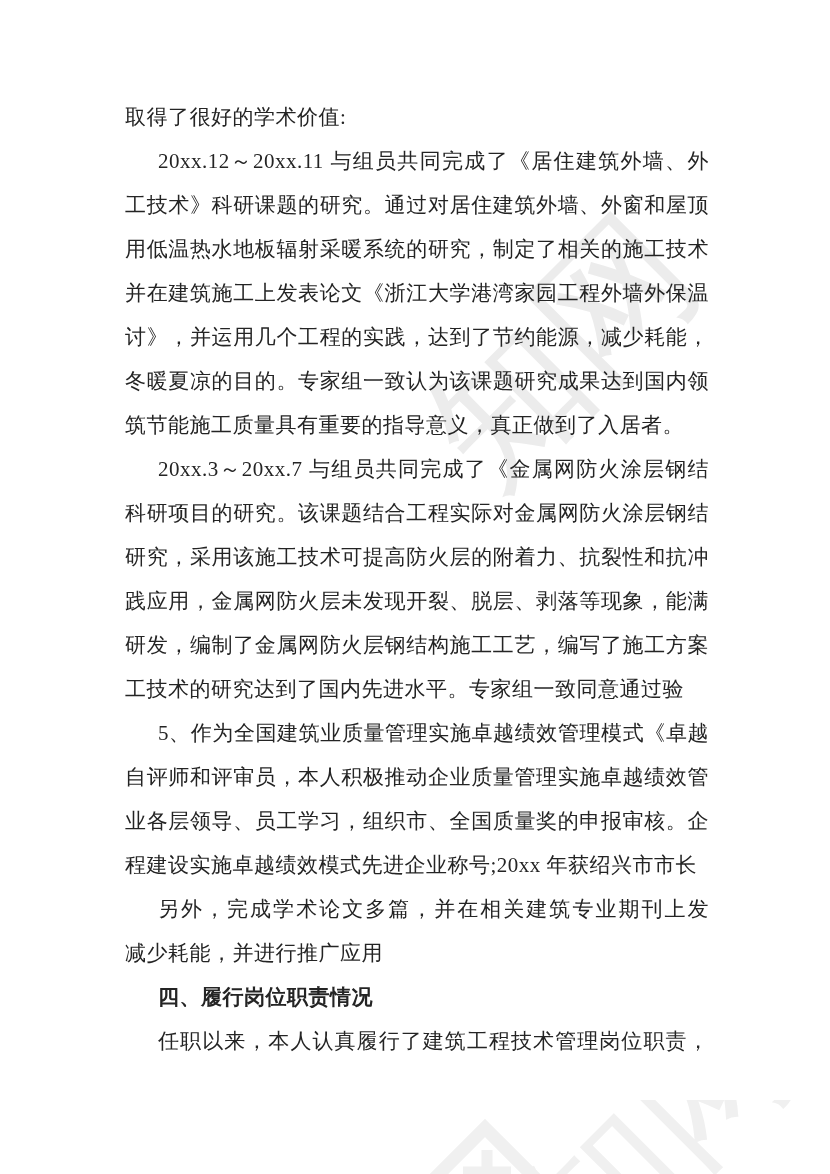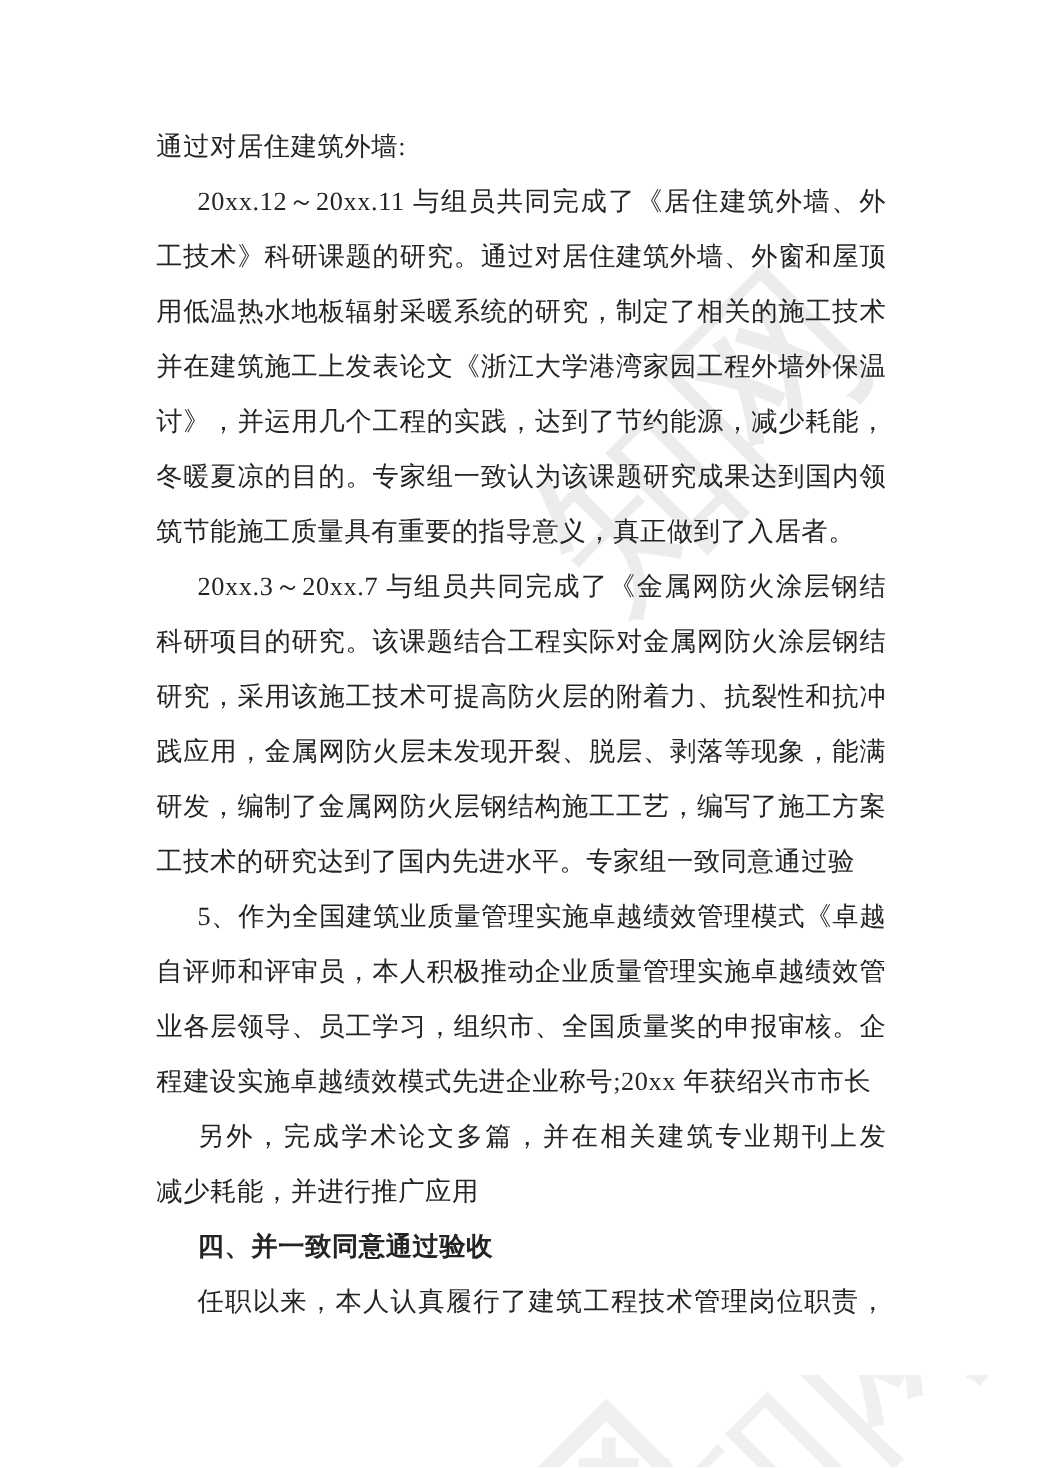--- a/index.html
+++ b/index.html
@@ -67,21 +67,21 @@
   <svg class="watermark wm-lower" width="830" height="74" viewBox="0 1100 830 74" aria-hidden="true">
     <g stroke="#f0f0f0" fill="none">
       <path d="M485 1128 L597 1240 L485 1352 L373 1240 Z" stroke-width="13"></path>
       <path d="M463 1172 L511 1172 M487 1150 L487 1196" stroke-width="11"></path>
       <text id="wm-text-lower" x="690" y="1215" transform="rotate(-45 640 1190)" text-anchor="middle" font-size="150" fill="#f0f0f0" stroke="none" font-family="Liberation Serif, DejaVu Serif, serif">知网</text>
     </g>
   </svg>
 
   <section class="content">
       <div class="paragraph">
-        <div class="line end">通过对居住建筑外墙:</div>
+        <div class="line end">取得了很好的学术价值:</div>
       </div>
       <div class="paragraph">
         <div class="line fill indent">20xx.12～20xx.11 与组员共同完成了《居住建筑外墙、外窗、屋顶保温施</div>
         <div class="line fill">工技术》科研课题的研究。通过对居住建筑外墙、外窗和屋顶保温节能及地坪采</div>
         <div class="line fill">用低温热水地板辐射采暖系统的研究，制定了相关的施工技术方案和施工工法，</div>
         <div class="line fill">并在建筑施工上发表论文《浙江大学港湾家园工程外墙外保温施工相关问题探</div>
         <div class="line fill">讨》，并运用几个工程的实践，达到了节约能源，减少耗能，真正做到了入居者</div>
         <div class="line fill">冬暖夏凉的目的。专家组一致认为该课题研究成果达到国内领先水平，对提高建</div>
         <div class="line end">筑节能施工质量具有重要的指导意义，真正做到了入居者。</div>
       </div>
@@ -97,20 +97,20 @@
         <div class="line fill indent">5、作为全国建筑业质量管理实施卓越绩效管理模式《卓越绩效评价准则》</div>
         <div class="line fill">自评师和评审员，本人积极推动企业质量管理实施卓越绩效管理模式，并组织企</div>
         <div class="line fill">业各层领导、员工学习，组织市、全国质量奖的申报审核。企业获 20xx 年度工</div>
         <div class="line end">程建设实施卓越绩效模式先进企业称号;20xx 年获绍兴市市长质量奖。</div>
       </div>
       <div class="paragraph">
         <div class="line fill indent">另外，完成学术论文多篇，并在相关建筑专业期刊上发表。还参与建筑施工</div>
         <div class="line end">减少耗能，并进行推广应用</div>
       </div>
       <div class="paragraph heading">
-        <div class="line end indent">四、并一致同意通过验收</div>
+        <div class="line end indent">四、履行岗位职责情况</div>
       </div>
       <div class="paragraph">
         <div class="line fill indent">任职以来，本人认真履行了建筑工程技术管理岗位职责，较好地完成了各项</div>
       </div>
     </section>
 
 </div>
 
 </body></html>

